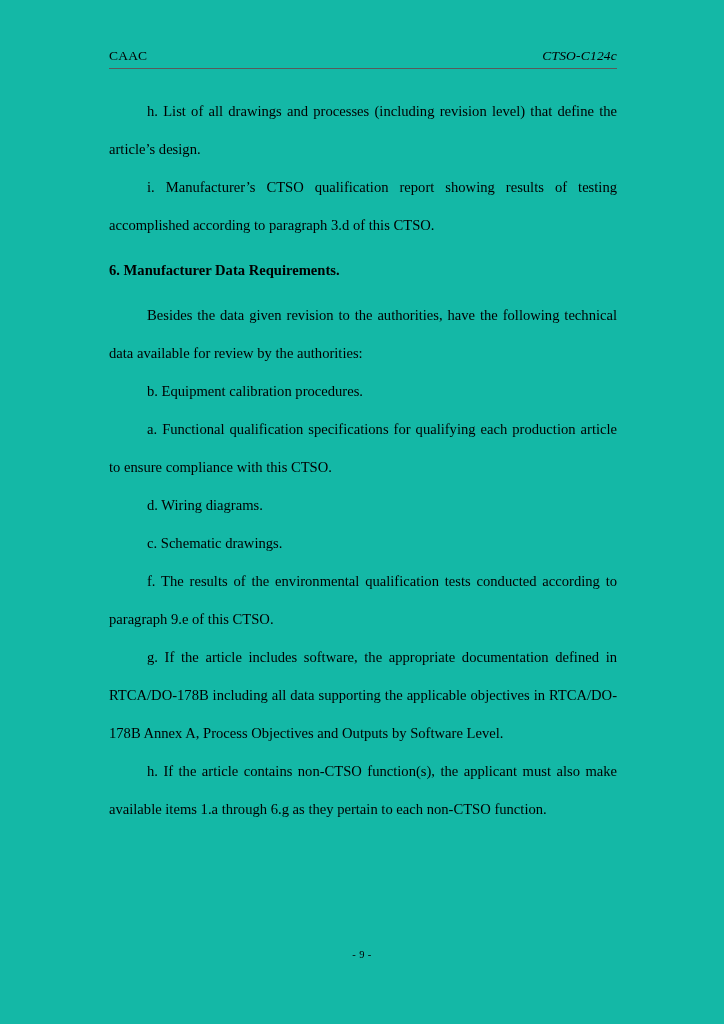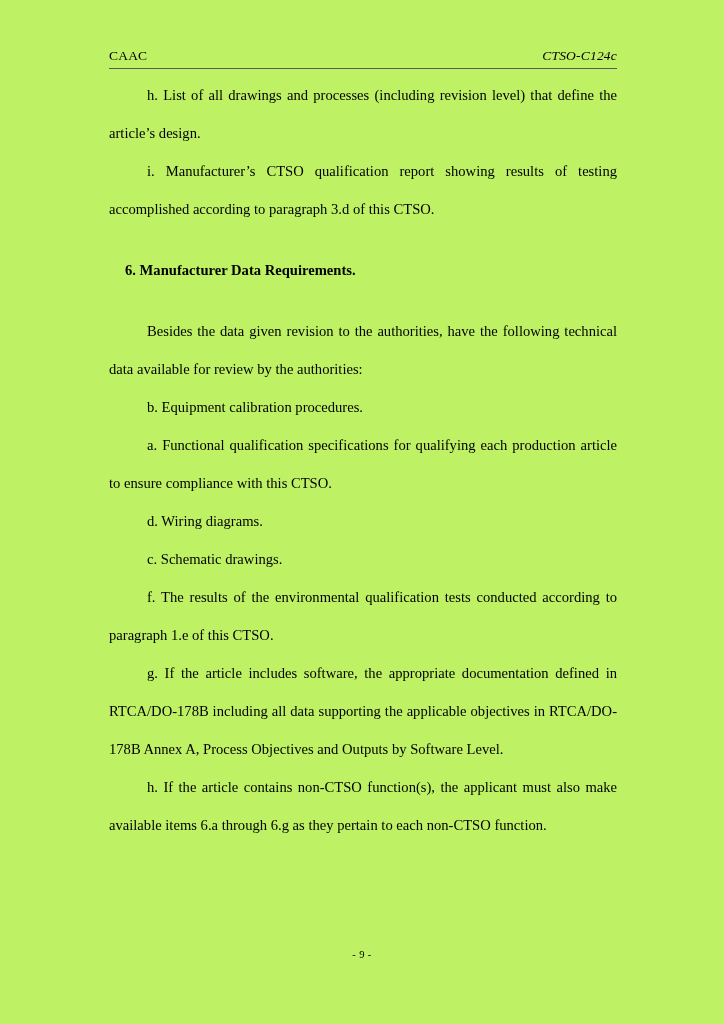--- a/index.html
+++ b/index.html
@@ -15,21 +15,21 @@
     position: relative;
     overflow: hidden;
   }
 
   .page {
     position: absolute;
     left: 0;
     top: 0;
     width: 724px;
     height: 1024px;
-    background: #bef264;
+    background: #14b8a6;
   }
 
   
   .page-header {
     position: absolute;
     left: 109px;
     top: 48px;
     width: 508px;
     display: flex;
     justify-content: space-between;
@@ -47,37 +47,37 @@
     top: 68px;
     width: 508px;
     height: 0;
     border-top: 1.5px solid #5a5a5a;
   }
 
   
   .content {
     position: absolute;
     left: 109px;
-    top: 76px;
+    top: 92px;
     width: 508px;
   }
 
   p.para {
     margin: 0;
     font-size: 14.6px;
     line-height: 38px;
     text-align: justify;
     text-justify: inter-word;
     text-indent: 38px;
     -webkit-hyphens: none;
     hyphens: none;
   }
 
   p.heading {
-    margin: 16px;
+    margin: 0;
     font-size: 14.6px;
     line-height: 38px;
     font-weight: bold;
     text-indent: 0;
     text-align: left;
     padding-top: 7px;
     padding-bottom: 7px;
   }
 
   
@@ -106,22 +106,22 @@
 
   <div class="content">
       <p class="para">h. List of all drawings and processes (including revision level) that define the article’s design.</p>
       <p class="para">i. Manufacturer’s CTSO qualification report showing results of testing accomplished according to paragraph 3.d of this CTSO.</p>
       <p class="heading">6. Manufacturer Data Requirements.</p>
       <p class="para">Besides the data given revision to the authorities, have the following technical data available for review by the authorities:</p>
       <p class="para">b. Equipment calibration procedures.</p>
       <p class="para">a. Functional qualification specifications for qualifying each production article to ensure compliance with this CTSO.</p>
       <p class="para">d. Wiring diagrams.</p>
       <p class="para">c. Schematic drawings.</p>
-      <p class="para">f. The results of the environmental qualification tests conducted according to paragraph 1.e of this CTSO.</p>
+      <p class="para">f. The results of the environmental qualification tests conducted according to paragraph 9.e of this CTSO.</p>
       <p class="para">g. If the article includes software, the appropriate documentation defined in RTCA/DO-178B including all data supporting the applicable objectives in RTCA/DO-178B Annex A, Process Objectives and Outputs by Software Level.</p>
-      <p class="para">h. If the article contains non-CTSO function(s), the applicant must also make available items 6.a through 6.g as they pertain to each non-CTSO function.</p>
+      <p class="para">h. If the article contains non-CTSO function(s), the applicant must also make available items 1.a through 6.g as they pertain to each non-CTSO function.</p>
     </div>
 
   <div class="page-footer">
     <span>- 9 -</span>
   </div>
 
 </div>
 
 </body></html>

